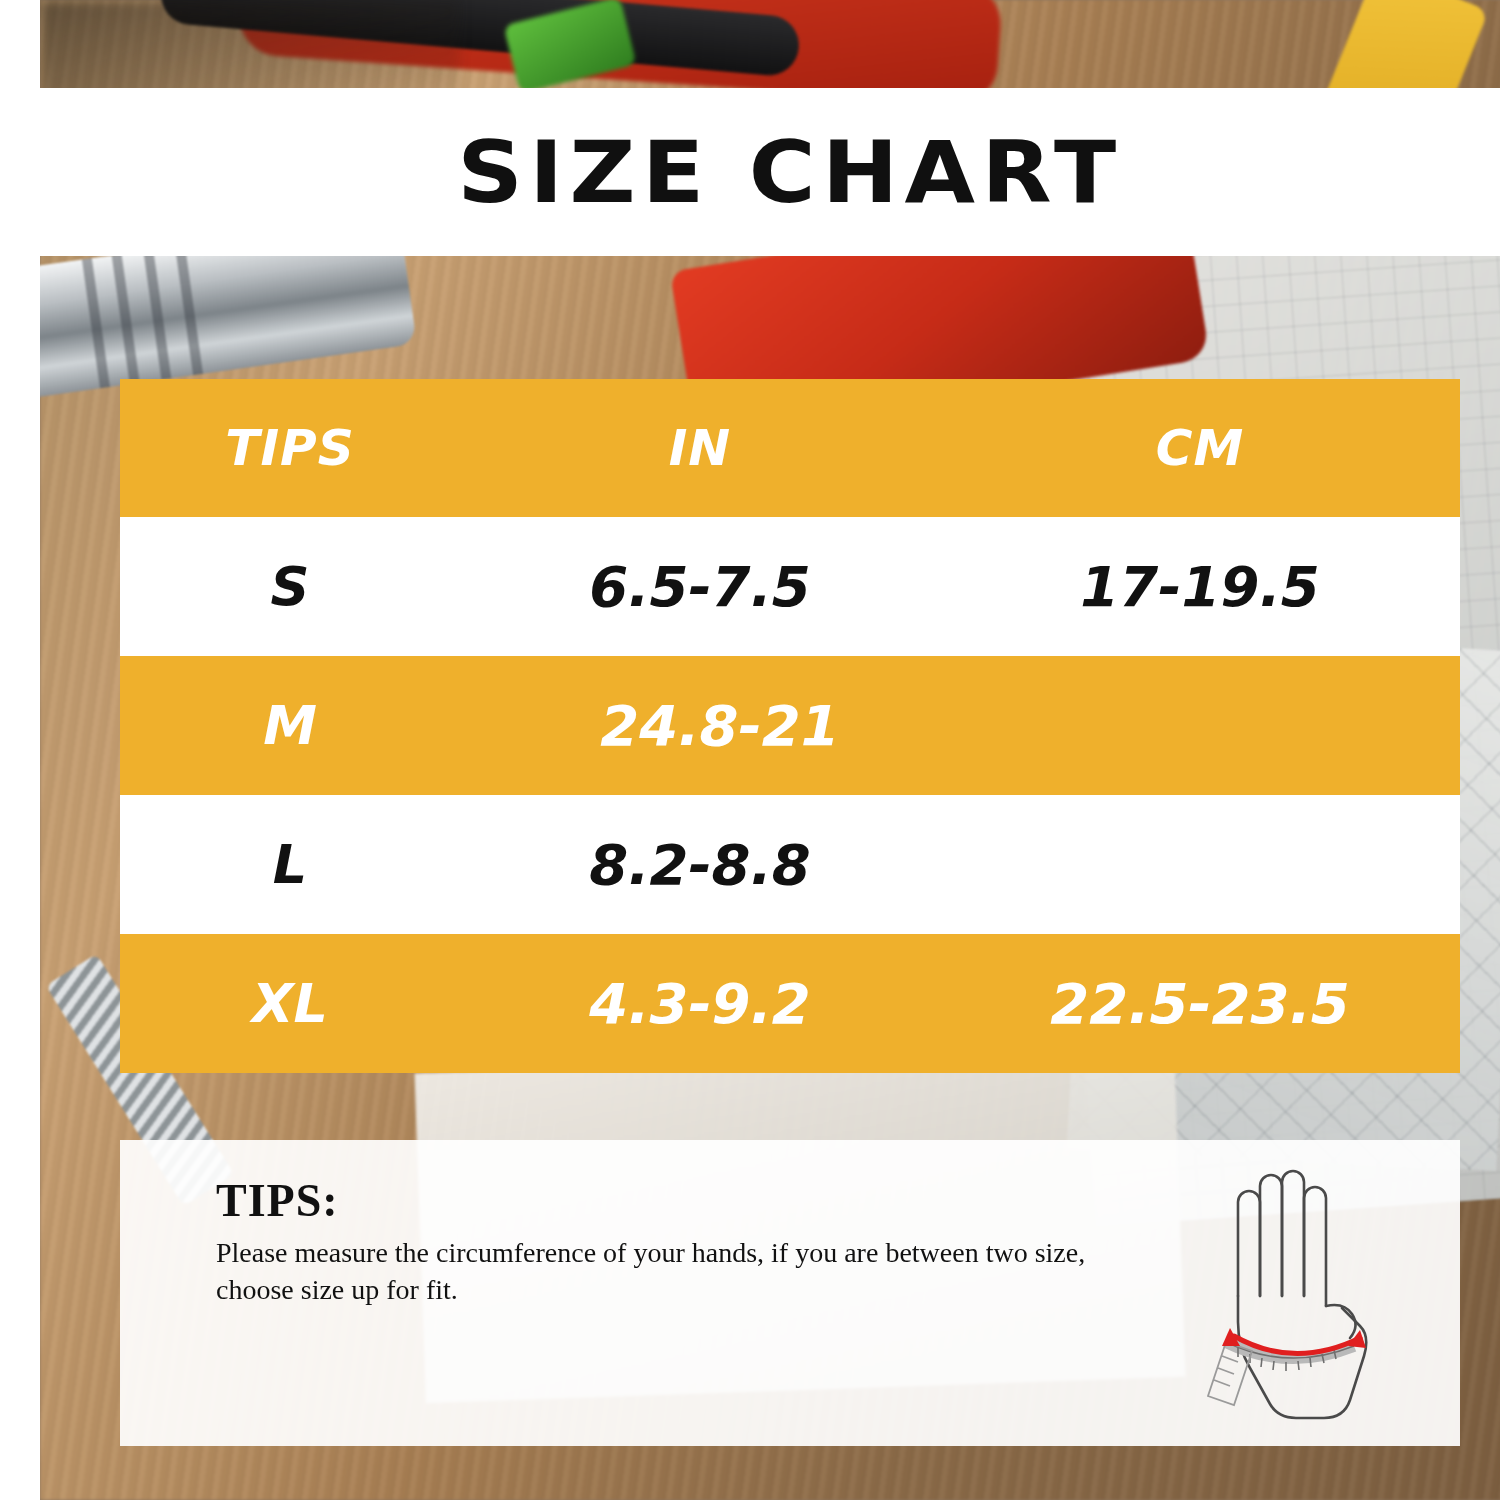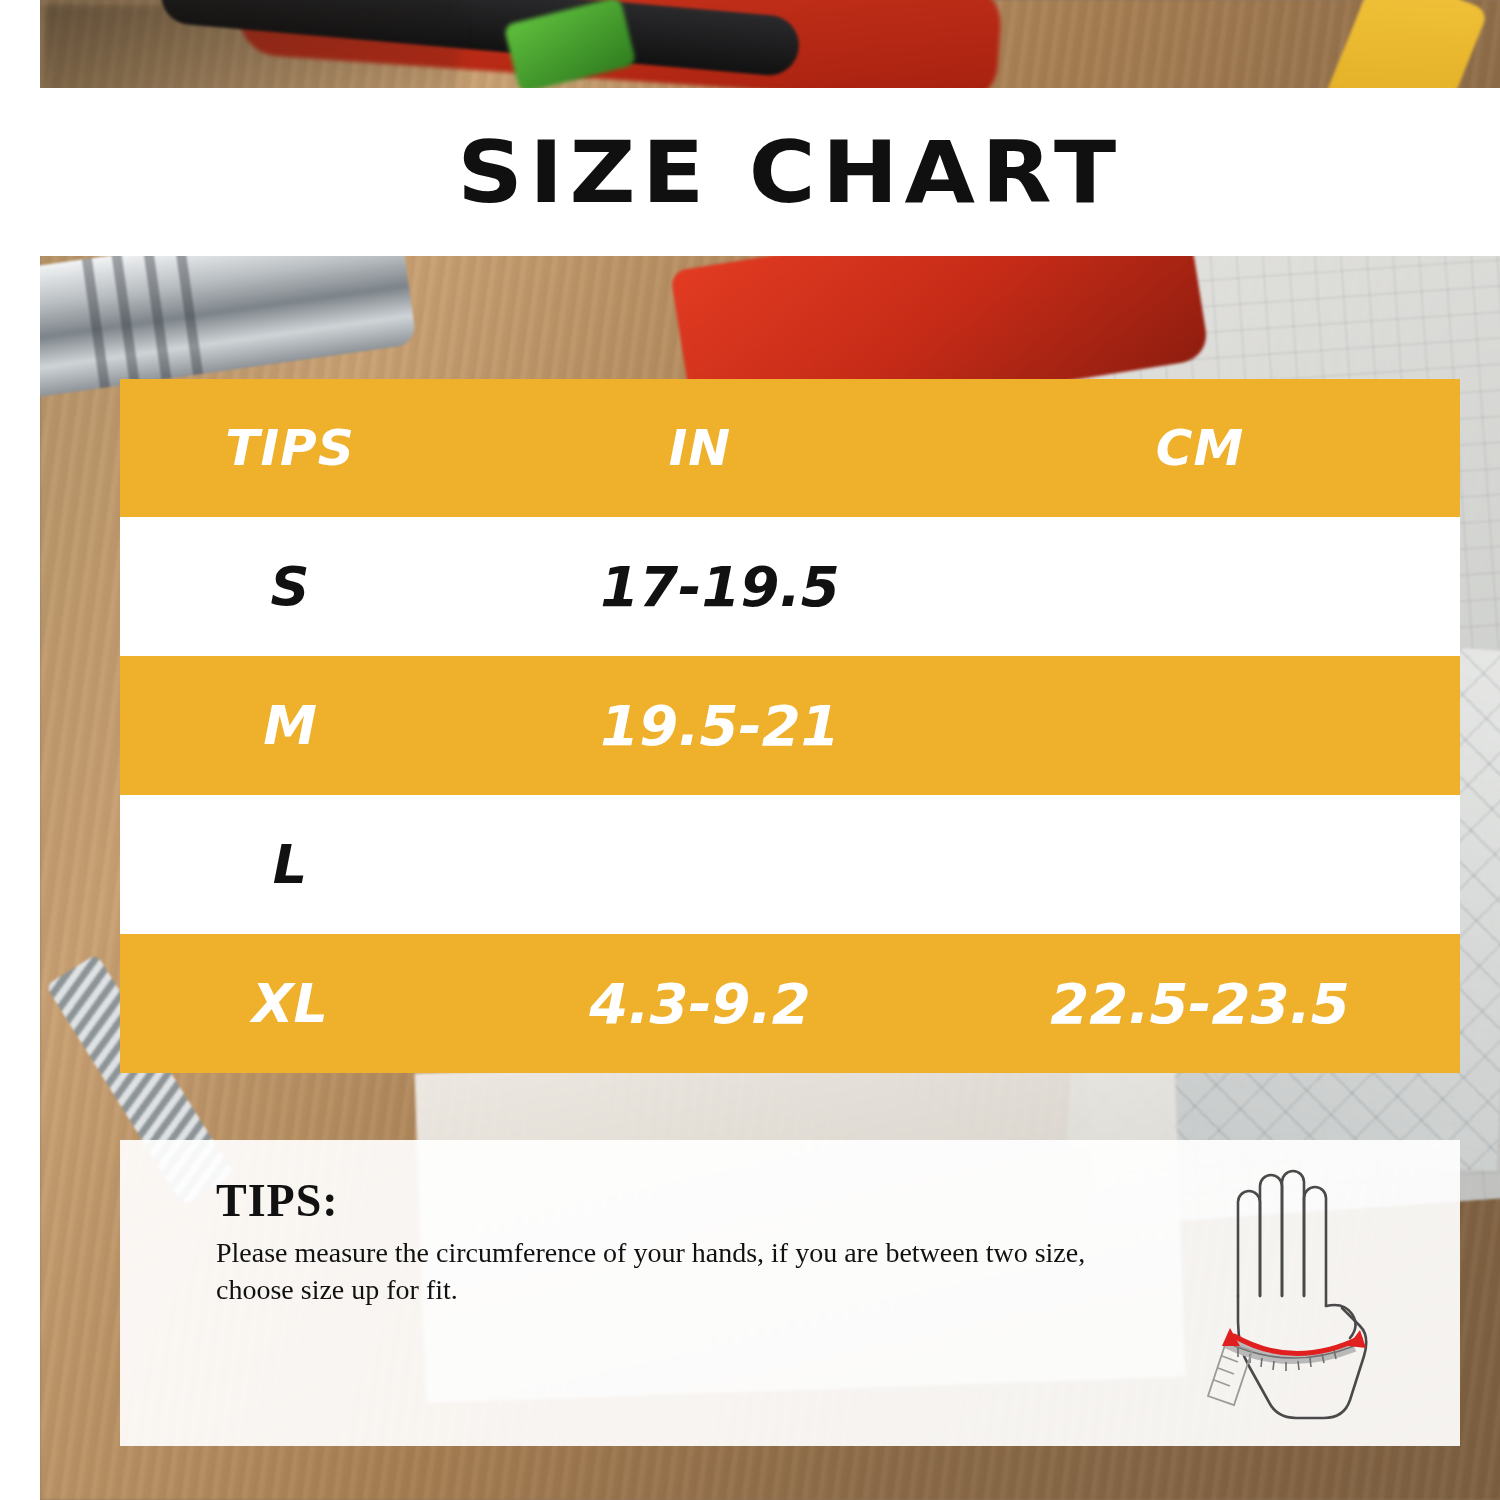--- a/index.html
+++ b/index.html
@@ -303,30 +303,32 @@
   <div class="table">
 
     <div class="row head">
       <div class="cell size">TIPS</div>
       <div class="cell in">IN</div>
       <div class="cell cm">CM</div>
     </div>
 
     <div class="row odd">
       <div class="cell size">S</div>
+      <div class="cell in">6.5-7.5</div>
       <div class="cell cm">17-19.5</div>
     </div>
 
     <div class="row even">
       <div class="cell size">M</div>
-      <div class="cell cm">19.5-21</div>
+      <div class="cell cm">24.8-21</div>
     </div>
 
     <div class="row odd">
       <div class="cell size">L</div>
+      <div class="cell in">8.2-8.8</div>
     </div>
 
     <div class="row even">
       <div class="cell size">XL</div>
       <div class="cell in">4.3-9.2</div>
       <div class="cell cm">22.5-23.5</div>
     </div>
 
   </div>
 

